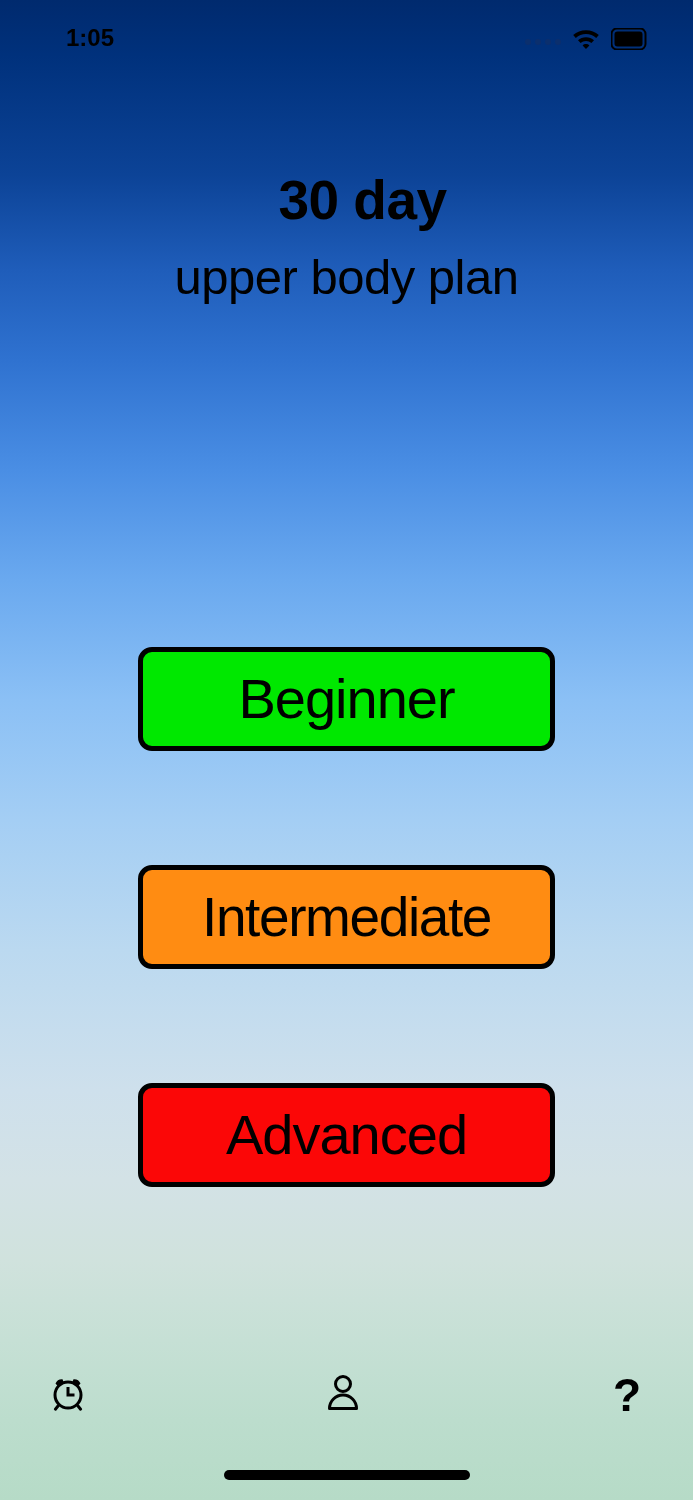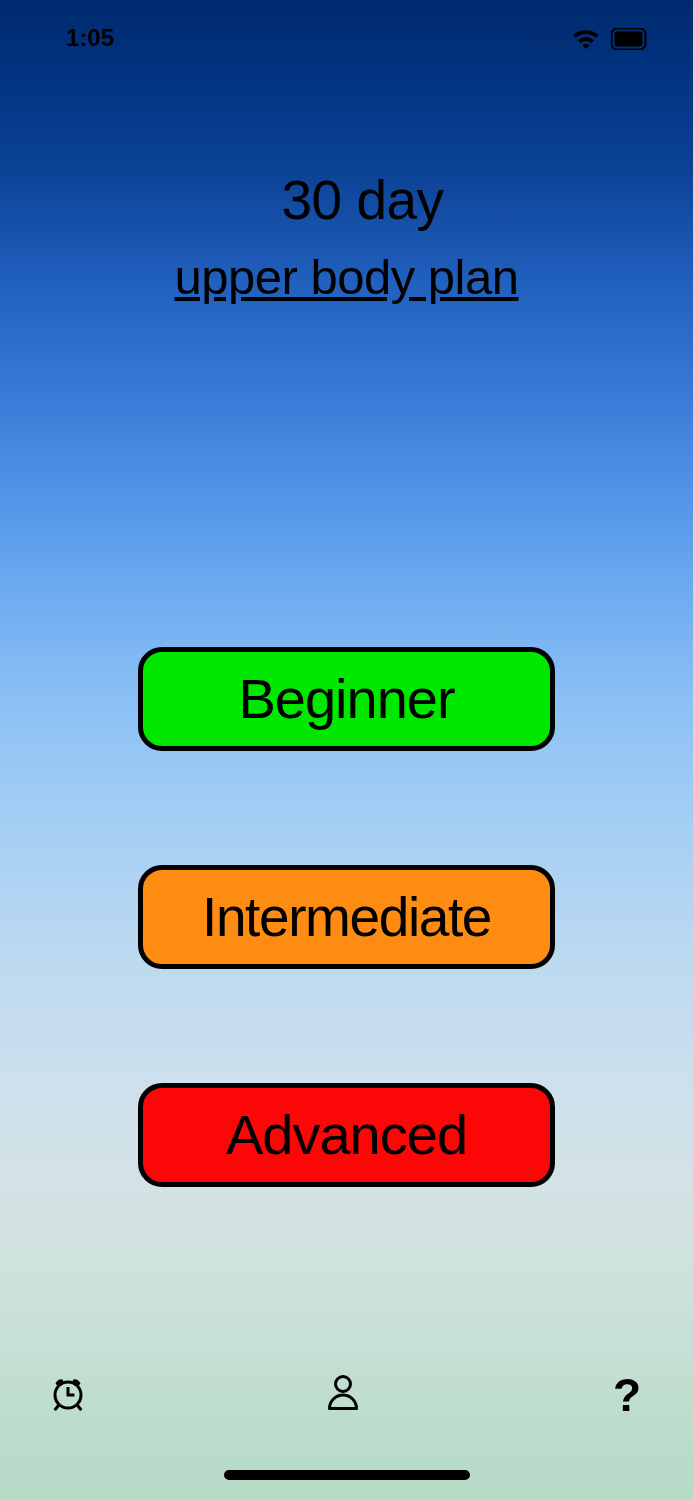--- a/index.html
+++ b/index.html
@@ -88,42 +88,41 @@
     position: absolute;
     top: 168px;
     left: 0;
     width: 693px;
     text-align: center;
     color: #000000;
   }
   #title-line-1 {
     font-size: 55px;
     line-height: 64px;
-    font-weight: normal;
+    font-weight: bold;
     letter-spacing: -0.5px;
     padding-left: 32px;
   }
   #title-line-2 {
     font-size: 49px;
     line-height: 60px;
     font-weight: normal;
     letter-spacing: -0.5px;
     margin-top: 15px;
-    text-decoration: underline;
   }
 
   
   .level-button {
     position: absolute;
     left: 138px;
     width: 417px;
     height: 104px;
     box-sizing: border-box;
     border: 5px solid #000000;
-    border-radius: 24px;
+    border-radius: 14px;
     display: flex;
     align-items: center;
     justify-content: center;
     color: #000000;
     font-size: 56px;
     line-height: 56px;
     letter-spacing: -1px;
     cursor: pointer;
     padding: 0 2px;
     white-space: nowrap;

